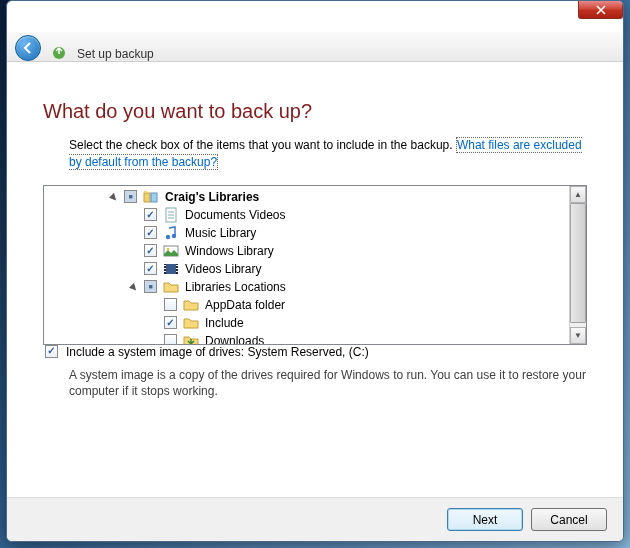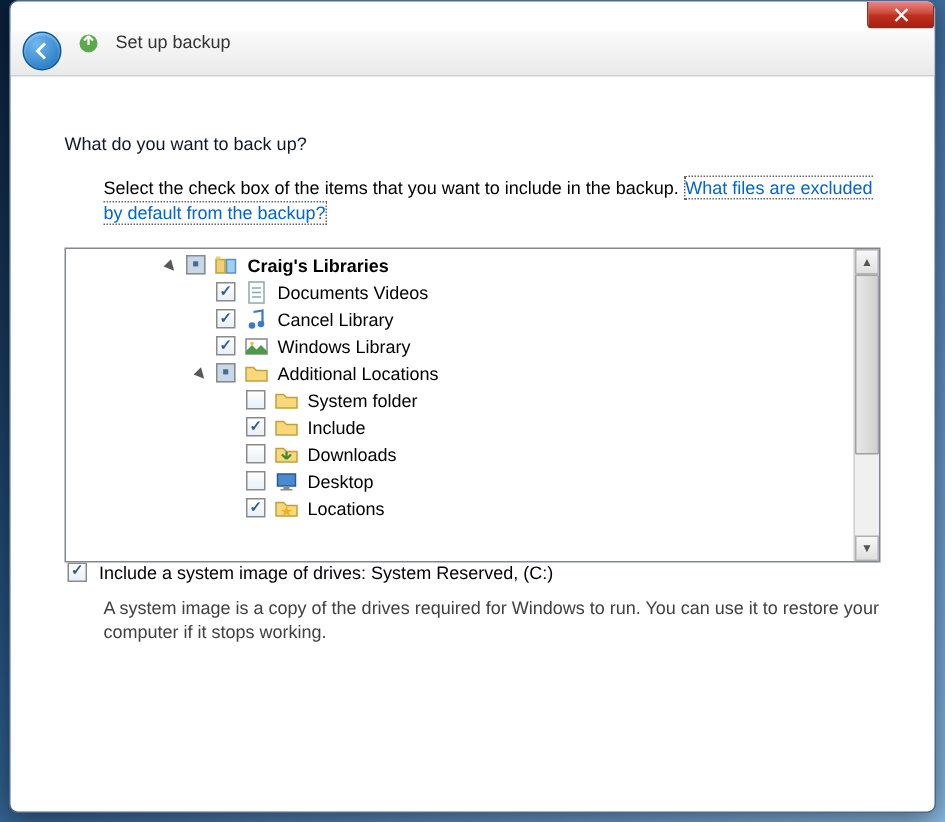--- a/index.html
+++ b/index.html
@@ -40,59 +40,60 @@
     color: #fff;
     font-size: 11px;
     cursor: pointer;
   }
   .close-btn svg { width: 10px; height: 10px; }
   .navbar {
     height: 30px;
     background: linear-gradient(to bottom, #fafafa, #eaeaea);
     border-bottom: 1px solid #d0d0d0;
     display: flex;
-    align-items: flex-start;
+    align-items: flex-end;
     padding: 0 8px;
     gap: 10px;
+    margin-top: 11px;
   }
   .back-btn {
     width: 26px; height: 26px;
     border-radius: 50%;
     background: radial-gradient(circle at 35% 30%, #6fb8f0, #1a6db8);
     border: 1px solid #0a5a9a;
     display: flex; align-items: center; justify-content: center;
     box-shadow: inset 0 1px 2px rgba(255,255,255,0.5);
     cursor: pointer;
   }
   .back-btn svg { width: 14px; height: 14px; fill: #fff; }
   .nav-icon {
     width: 16px; height: 16px;
     display: inline-flex; align-items: center; justify-content: center;
   }
   .nav-title { color: #333; font-size: 12px; }
   .content {
     padding: 14px 36px 0 36px;
   }
   h1 {
-    color: #0f172a;
+    color: #7f1d1d;
     font-weight: normal;
-    font-size: 12px;
+    font-size: 20px;
     margin: 24px 0 14px 0;
   }
   .instruct { color: #000; font-size: 12px; line-height: 1.4; margin-left: 26px; }
   .helplink {
     color: #0066cc;
     border: 1px dotted #666;
     text-decoration: none;
     cursor: pointer;
   }
   .tree-box {
     margin-top: 14px;
     border: 1px solid #828790;
-    height: 210px;
+    height: 160px;
     position: relative;
     background: #fff;
     overflow: hidden;
   }
   .tree-scroll {
     position: absolute;
     left:0; top:0; right:17px; bottom:0;
     overflow: hidden;
     padding: 2px 0;
   }
@@ -257,60 +258,79 @@
             <span class="indent" style="width: 76px;"></span>
             <span class="expander"></span>
             <span class="cb checked"></span>
             <span class="node-icon">
               <svg width="16" height="16" viewBox="0 0 16 16">
                 <path d="M6 3 L12 2 L12 11" stroke="#3a7ad0" stroke-width="1.5" fill="none"></path>
                 <circle cx="5" cy="12" r="2.2" fill="#3a7ad0"></circle>
                 <circle cx="11" cy="11" r="2.2" fill="#3a7ad0"></circle>
               </svg>
             </span>
-            <span class="node-label">Cancel Library</span>
+            <span class="node-label">Music Library</span>
           </div>
           <div class="tree-row">
             <span class="indent" style="width: 76px;"></span>
             <span class="expander"></span>
             <span class="cb checked"></span>
             <span class="node-icon">
               <svg width="16" height="16" viewBox="0 0 16 16">
                 <rect x="1" y="3" width="14" height="10" fill="#fff" stroke="#888"></rect>
                 <circle cx="5" cy="6" r="1.2" fill="#f0c030"></circle>
                 <path d="M1 11 L5 7 L8 10 L11 7 L15 11 L15 13 L1 13 Z" fill="#4a9a4a"></path>
               </svg>
             </span>
             <span class="node-label">Windows Library</span>
+          </div>
+          <div class="tree-row">
+            <span class="indent" style="width: 76px;"></span>
+            <span class="expander"></span>
+            <span class="cb checked"></span>
+            <span class="node-icon">
+              <svg width="16" height="16" viewBox="0 0 16 16">
+                <rect x="1" y="3" width="14" height="10" fill="#3a5a8a"></rect>
+                <rect x="1" y="3" width="2" height="10" fill="#223"></rect>
+                <rect x="13" y="3" width="2" height="10" fill="#223"></rect>
+                <rect x="1" y="4" width="2" height="1" fill="#fff"></rect>
+                <rect x="1" y="7" width="2" height="1" fill="#fff"></rect>
+                <rect x="1" y="10" width="2" height="1" fill="#fff"></rect>
+                <rect x="13" y="4" width="2" height="1" fill="#fff"></rect>
+                <rect x="13" y="7" width="2" height="1" fill="#fff"></rect>
+                <rect x="13" y="10" width="2" height="1" fill="#fff"></rect>
+              </svg>
+            </span>
+            <span class="node-label">Videos Library</span>
           </div>
           <div class="tree-row">
             <span class="indent" style="width: 76px;"></span>
             <span class="expander" style="transform: rotate(45deg);">
               <svg width="9" height="9" viewBox="0 0 9 9">
                 <path d="M1 1 L8 5 L1 8 Z" fill="#595959"></path>
               </svg>
             </span>
             <span class="cb mixed"></span>
             <span class="node-icon">
               <svg width="16" height="16" viewBox="0 0 16 16">
                 <path d="M1 4 L6 4 L8 6 L15 6 L15 13 L1 13 Z" fill="#f8d878" stroke="#c0a040"></path>
               </svg>
             </span>
-            <span class="node-label">Additional Locations</span>
+            <span class="node-label">Libraries Locations</span>
           </div>
           <div class="tree-row">
             <span class="indent" style="width: 96px;"></span>
             <span class="expander"></span>
             <span class="cb "></span>
             <span class="node-icon">
               <svg width="16" height="16" viewBox="0 0 16 16">
                 <path d="M1 4 L6 4 L8 6 L15 6 L15 13 L1 13 Z" fill="#f8d878" stroke="#c0a040"></path>
               </svg>
             </span>
-            <span class="node-label">System folder</span>
+            <span class="node-label">AppData folder</span>
           </div>
           <div class="tree-row">
             <span class="indent" style="width: 96px;"></span>
             <span class="expander"></span>
             <span class="cb checked"></span>
             <span class="node-icon">
               <svg width="16" height="16" viewBox="0 0 16 16">
                 <path d="M1 4 L6 4 L8 6 L15 6 L15 13 L1 13 Z" fill="#f8d878" stroke="#c0a040"></path>
               </svg>
             </span>
@@ -363,14 +383,18 @@
       </div>
     </div>
 
     <div class="sys-row">
       <span class="cb checked"></span>
       <span class="sys-label">Include a system image of drives: System Reserved, (C:)</span>
     </div>
     <div class="sys-desc">A system image is a copy of the drives required for Windows to run. You can use it to restore your computer if it stops working.</div>
   </div>
 
+  <div class="footer">
+    <button class="btn default">Next</button>
+    <button class="btn">Cancel</button>
+  </div>
 
 </div>
 
 </body></html>

